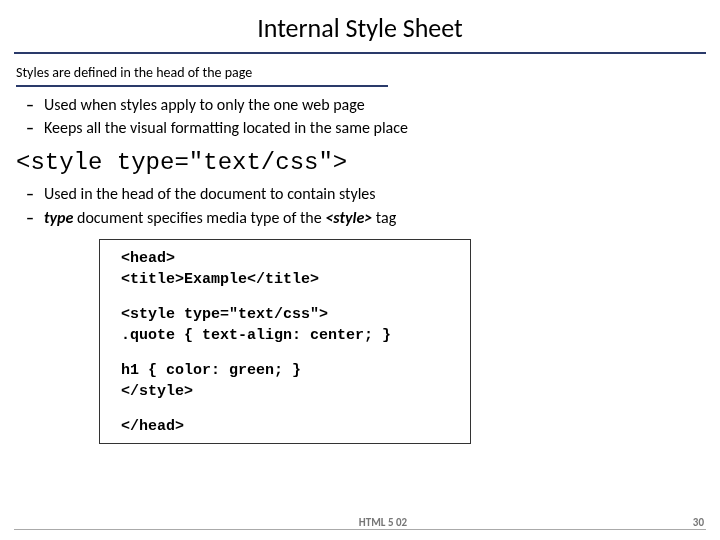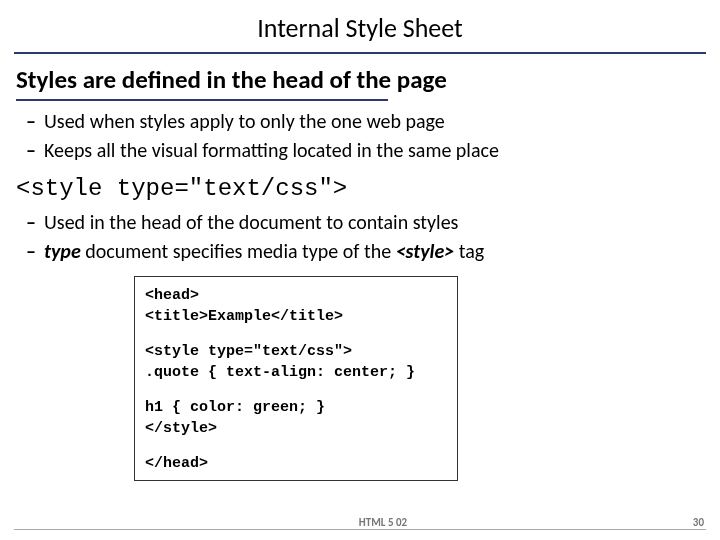--- a/index.html
+++ b/index.html
@@ -21,57 +21,57 @@
   }
   .title-rule {
     border: none;
     border-top: 2px solid #2a3a6a;
     margin: 2px 14px 0 14px;
   }
   .content {
     padding: 10px 16px 0 16px;
   }
   .lead {
-    font-size: 25px;
-    font-weight: bold;
+    font-size: 14px;
+    font-weight: normal;
     margin-bottom: 4px;
   }
   .lead-underline {
     border: none;
     border-top: 2px solid #2a3a6a;
     width: 372px;
     margin-bottom: 6px;
   }
   ul.sub {
     list-style: none;
     padding-left: 28px;
     margin-bottom: 10px;
   }
   ul.sub li {
     position: relative;
-    font-size: 20px;
+    font-size: 16px;
     line-height: 1.45;
   }
   ul.sub li::before {
     content: "–";
     position: absolute;
     left: -18px;
     font-weight: bold;
   }
   .code-line {
     font-family: "Courier New", monospace;
     font-size: 24px;
     margin: 4px 0 6px 0;
   }
   .bold-italic { font-weight: bold; font-style: italic; }
   .code-box {
     border: 1px solid #333;
-    width: 324px;
-    margin: 6px 0 0 118px;
-    padding: 8px 10px 6px 10px;
+    width: 372px;
+    margin: 6px 0 0 83px;
+    padding: 8px 10px 6px 21px;
     font-family: "Courier New", monospace;
     font-size: 15px;
     line-height: 1.4;
     font-weight: bold;
   }
   .code-box .blank { height: 14px; }
   .footer {
     position: absolute;
     bottom: 6px;
     left: 0;

